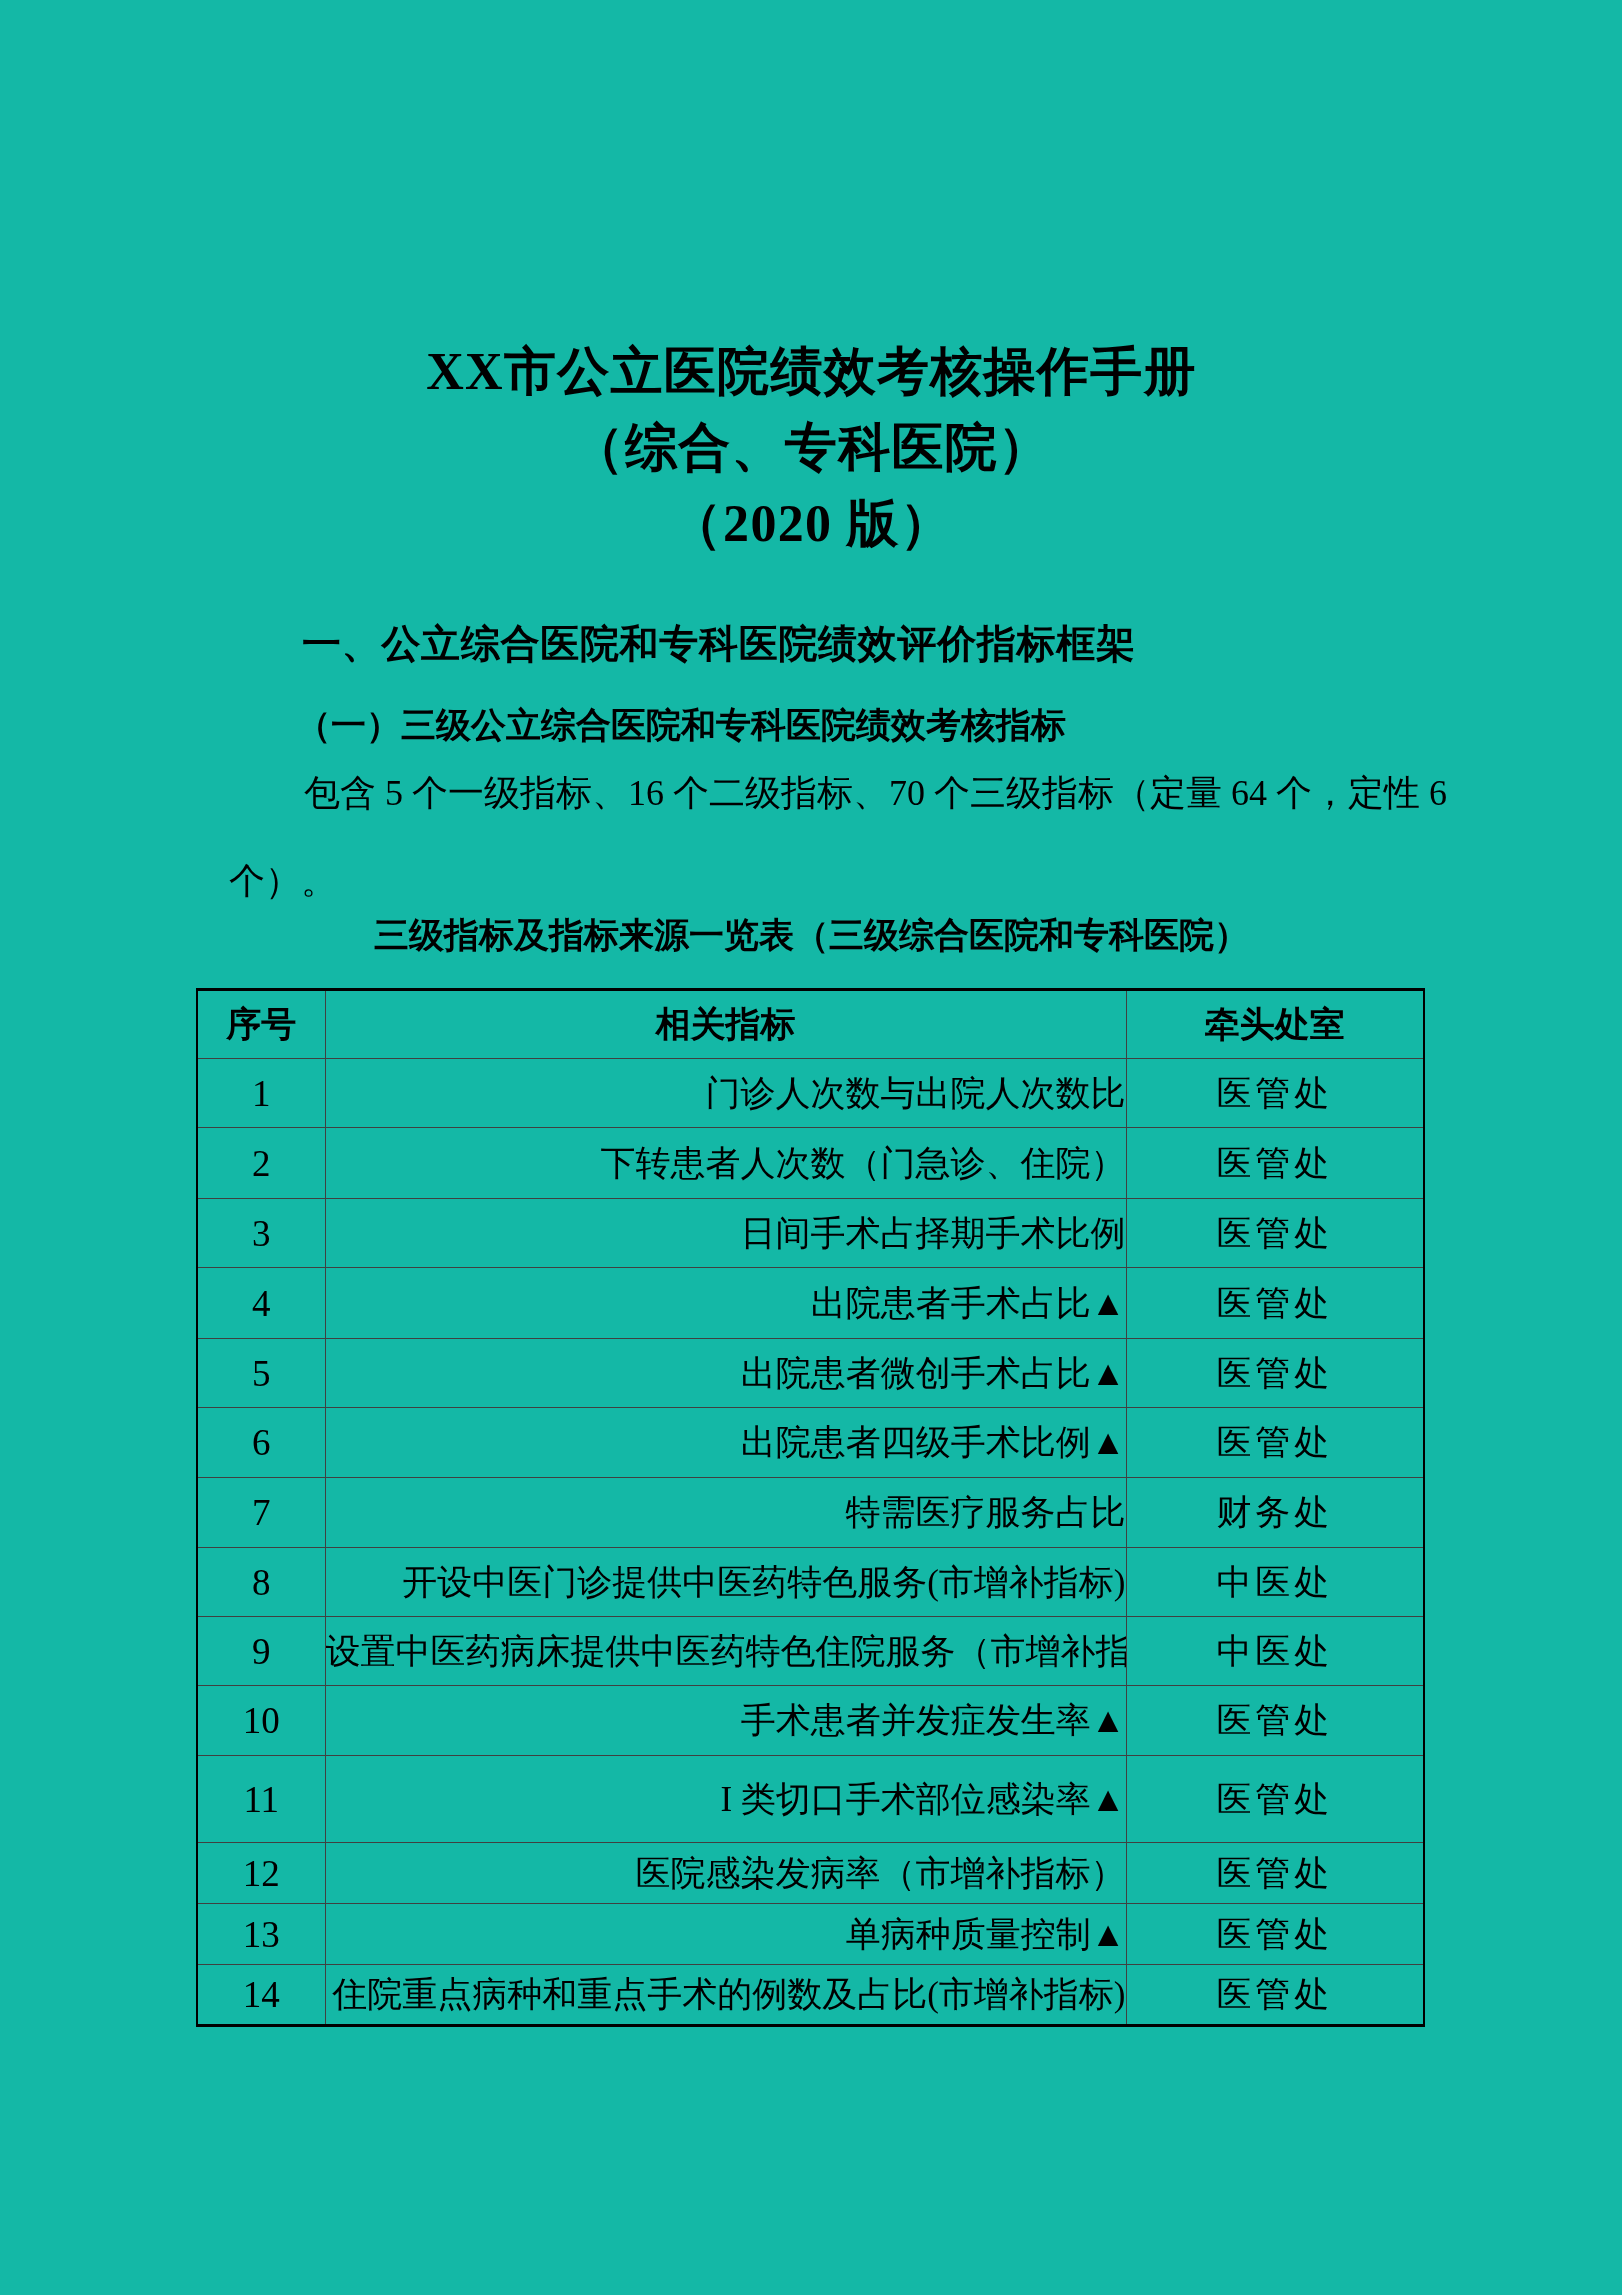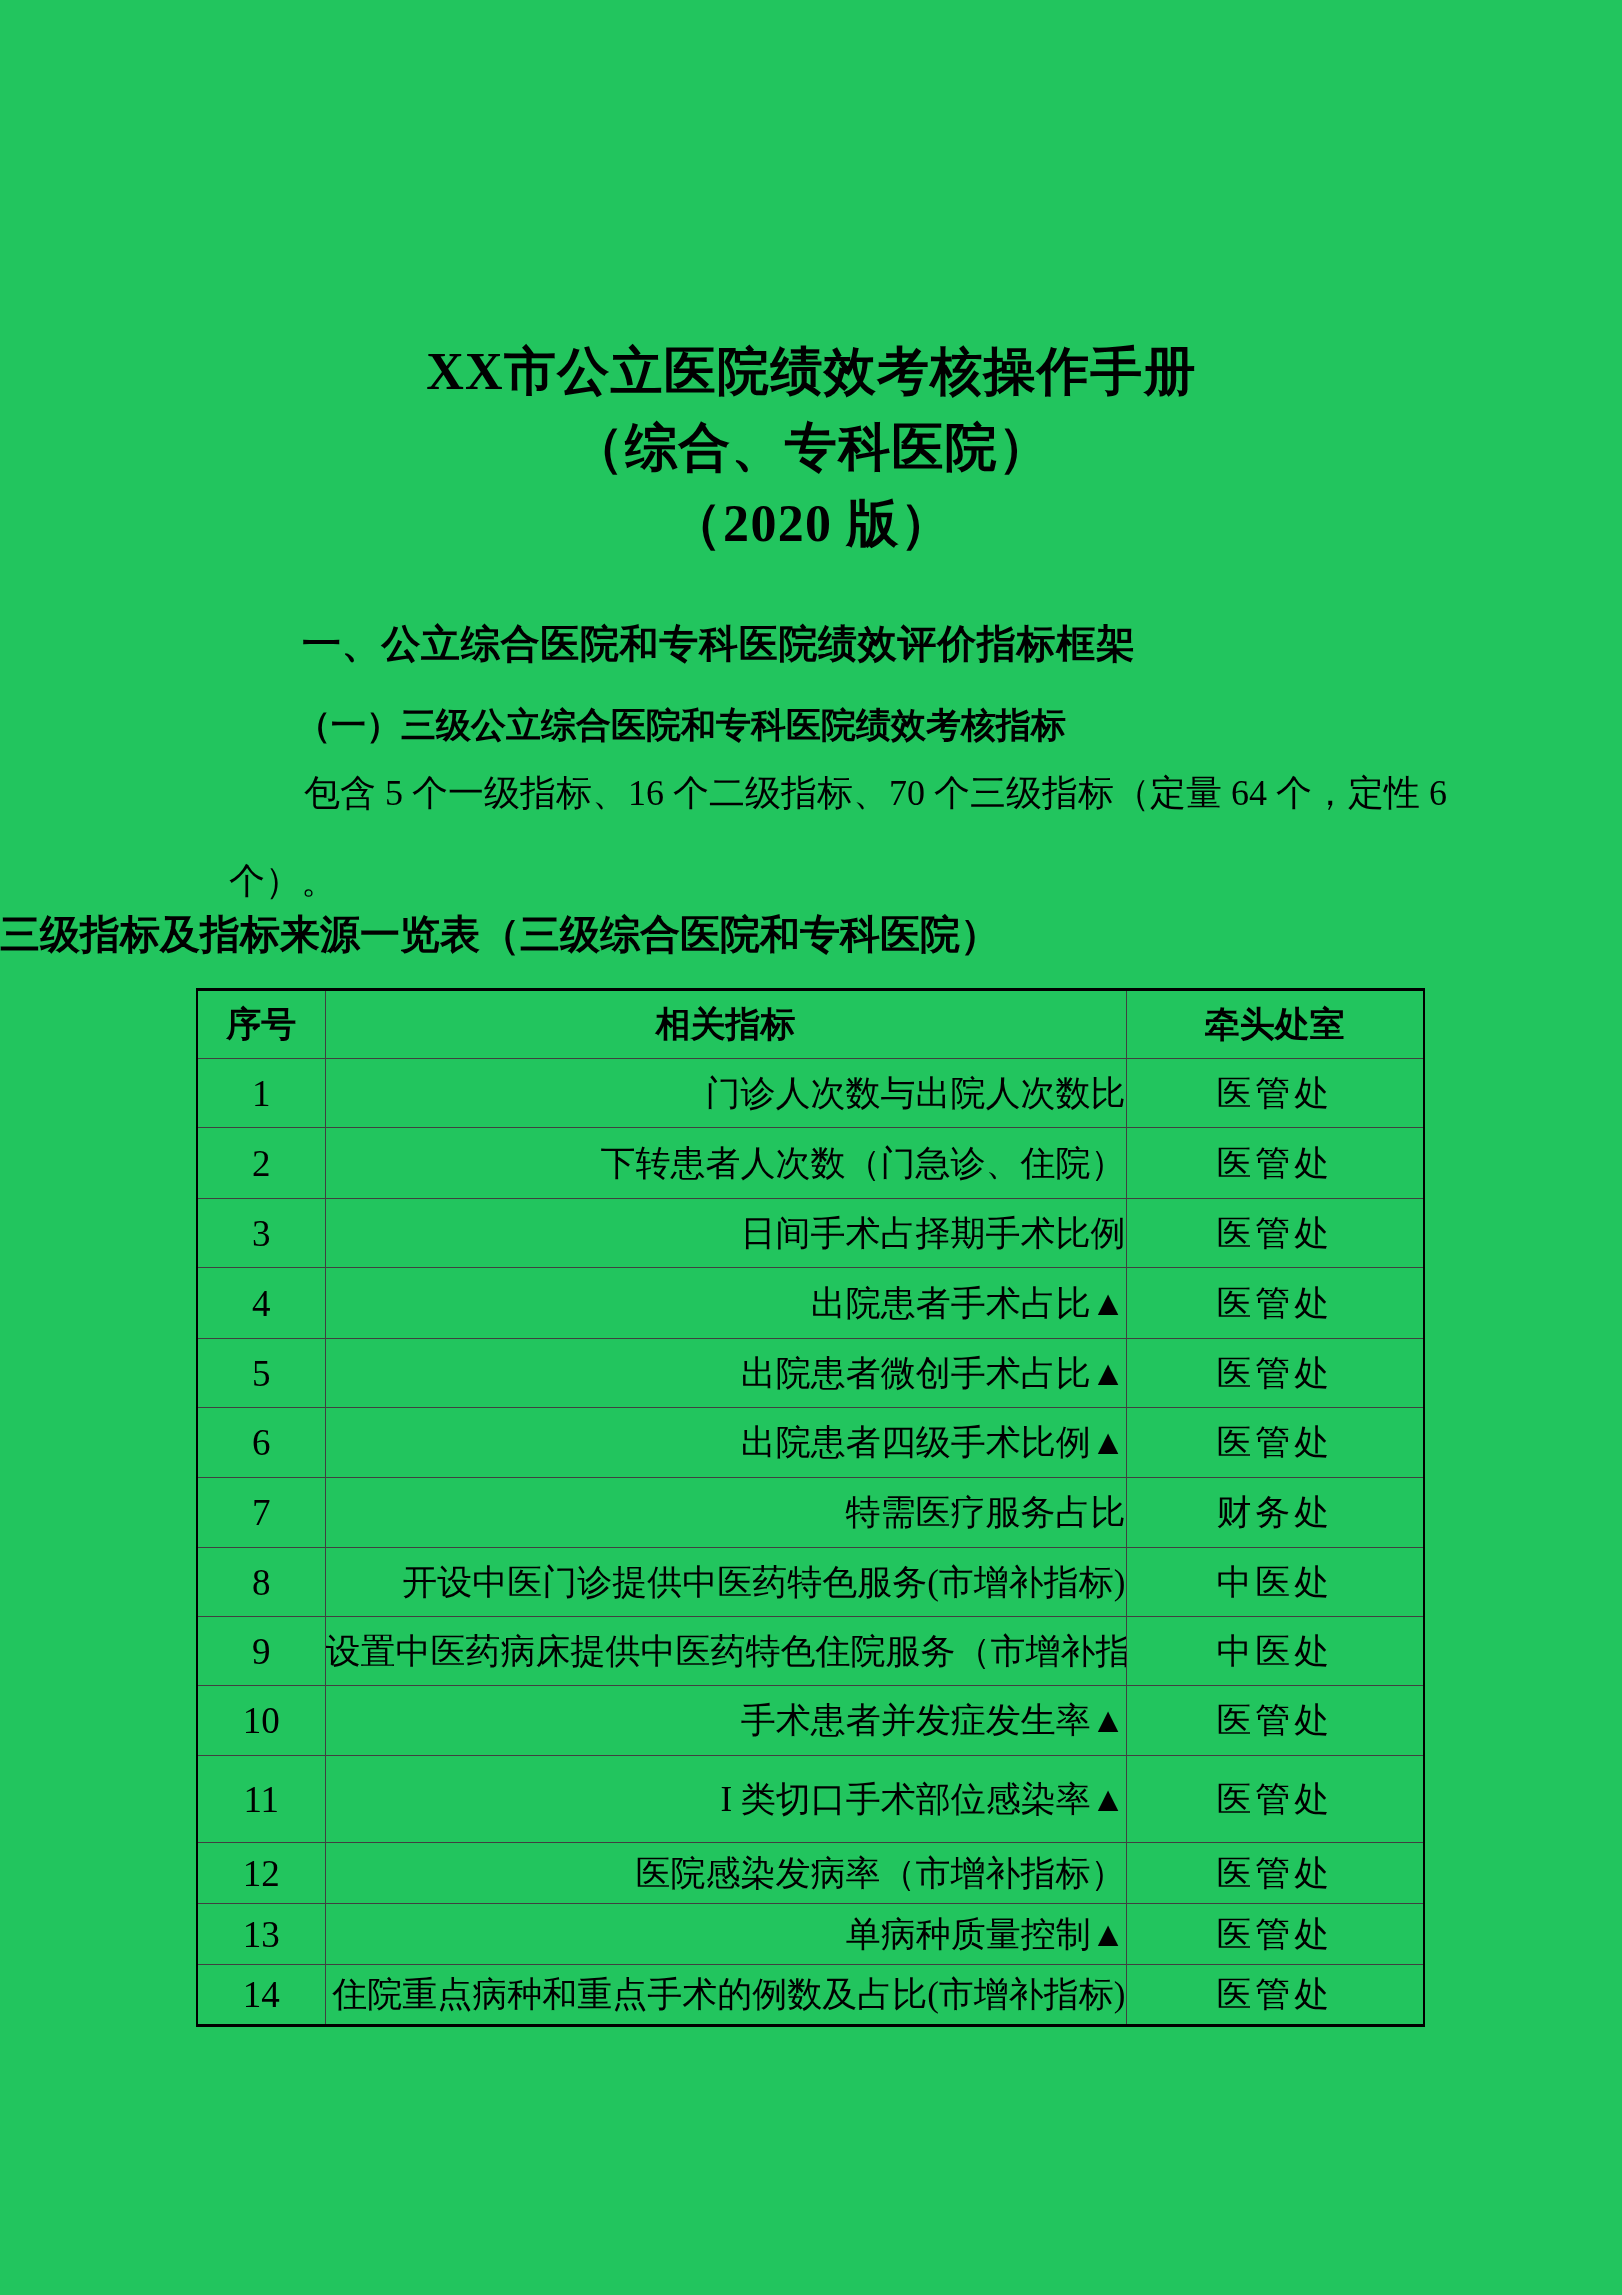--- a/index.html
+++ b/index.html
@@ -4,21 +4,21 @@
 <style>
   html, body {
     margin: 0;
     padding: 0;
     background: #ffffff;
   }
   .page {
     position: relative;
     width: 1623px;
     height: 2295px;
-    background: #22c55e;
+    background: #14b8a6;
     color: #000000;
     font-family: "Liberation Serif", "DejaVu Serif", serif;
     overflow: hidden;
   }
   .doc-title {
     position: absolute;
     top: 334px;
     left: 0;
     width: 100%;
     text-align: center;
@@ -53,24 +53,24 @@
     line-height: 39px;
     white-space: nowrap;
   }
   .para-line1 { top: 774px; left: 304px; }
   .para-line2 { top: 862px; left: 229px; }
   .table-title {
     position: absolute;
     top: 915px;
     left: 0;
     width: 100%;
-    text-align: left;
-    font-family: "Liberation Sans", "DejaVu Sans", sans-serif;
-    font-weight: 700;
-    font-size: 40px;
+    text-align: center;
+    font-family: "Liberation Sans", "DejaVu Sans", sans-serif;
+    font-weight: 700;
+    font-size: 35px;
     line-height: 39px;
   }
   table.indicators {
     position: absolute;
     top: 988px;
     left: 196px;
     width: 1228px;
     border-collapse: collapse;
     table-layout: fixed;
     border-top: 3.3px solid #000000;

